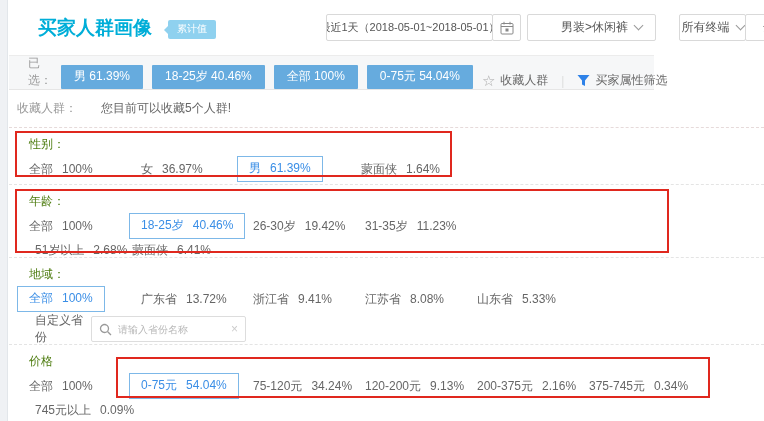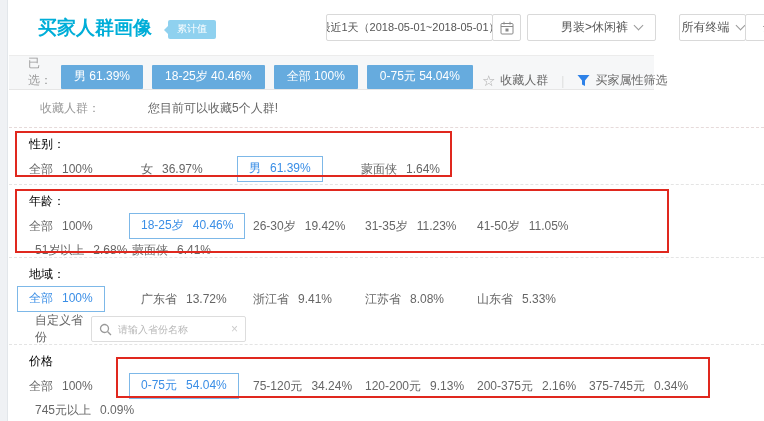--- a/index.html
+++ b/index.html
@@ -37,33 +37,33 @@
   .sel-label { color:#999; margin-right:9px; }
   .chip { background:#66abde; color:#fff; padding:3px 13px 4px; margin-right:9px;
     border-radius:1px; cursor:pointer; white-space:nowrap; }
   .fav-cluster { margin-left:auto; display:flex; align-items:center; width:188px; flex:none; }
   .star { color:#aaa; font-size:15px; margin-right:5px; line-height:1; }
   .vdiv { color:#ddd; margin:0 13px; }
   .funnel { margin-right:5px; flex:none; }
 
   
   .fav-row { position:absolute; left:9px; top:90px; width:755px; height:38px;
-    display:flex; align-items:center; padding-left:31px; background:#fff;
+    display:flex; align-items:center; padding-left:8px; background:#fff;
     border-bottom:1px dashed #e6dada; }
   .fav-row .lbl { color:#999; }
-  .fav-row .msg { color:#666; margin-left:48px; }
+  .fav-row .msg { color:#666; margin-left:24px; }
 
   
   .section { position:absolute; left:9px; width:755px; background:#fff;
     padding:9px 0 0 20px; border-bottom:1px dashed #e4e4e4; }
   #sec-gender { top:128px; height:57px; }
   #sec-age    { top:185px; height:73px; }
   #sec-region { top:258px; height:87px; }
   #sec-price  { top:345px; height:76px; border-bottom:none; }
-  .sec-label { color:#000000; line-height:14px; margin-bottom:6px; }
+  .sec-label { color:#4d7c0f; line-height:14px; margin-bottom:6px; }
   .opt-row { display:flex; align-items:center; height:24px; }
   .cell { width:112px; flex:none; white-space:nowrap; }
   .cell.w108 { width:108px; }
   .cell.w97  { width:97px; }
   .indent5 { margin-left:6px; }
   .opt { cursor:pointer; color:#666; }
   .opt .val { margin-left:9px; }
   .sel-box { display:inline-block; background:#fff; border:1px solid #7db8e8;
     color:#3a8ee6; padding:3px 11px 4px; margin-left:-12px; }
   .sel-box .val { color:#3a8ee6; }
@@ -151,21 +151,20 @@
   </div>
 </div>
 
 <div class="section" id="sec-age">
   <div class="sec-label">年龄：</div>
   <div class="opt-row">
     <span class="cell"><span class="opt"><span>全部</span><span class="val">100%</span></span></span>
     <span class="cell"><span class="opt sel-box"><span>18-25岁</span><span class="val">40.46%</span></span></span>
     <span class="cell"><span class="opt"><span>26-30岁</span><span class="val">19.42%</span></span></span>
     <span class="cell"><span class="opt"><span>31-35岁</span><span class="val">11.23%</span></span></span>
-    <span class="cell"><span class="opt"><span>41-50岁</span><span class="val">11.05%</span></span></span>
   </div>
   <div class="opt-row">
     <span class="cell w97 indent5"><span class="opt"><span>51岁以上</span><span class="val">2.68%</span></span></span>
     <span class="cell"><span class="opt"><span>蒙面侠</span><span class="val">6.41%</span></span></span>
   </div>
 </div>
 
 <div class="section" id="sec-region">
   <div class="sec-label">地域：</div>
   <div class="opt-row">

